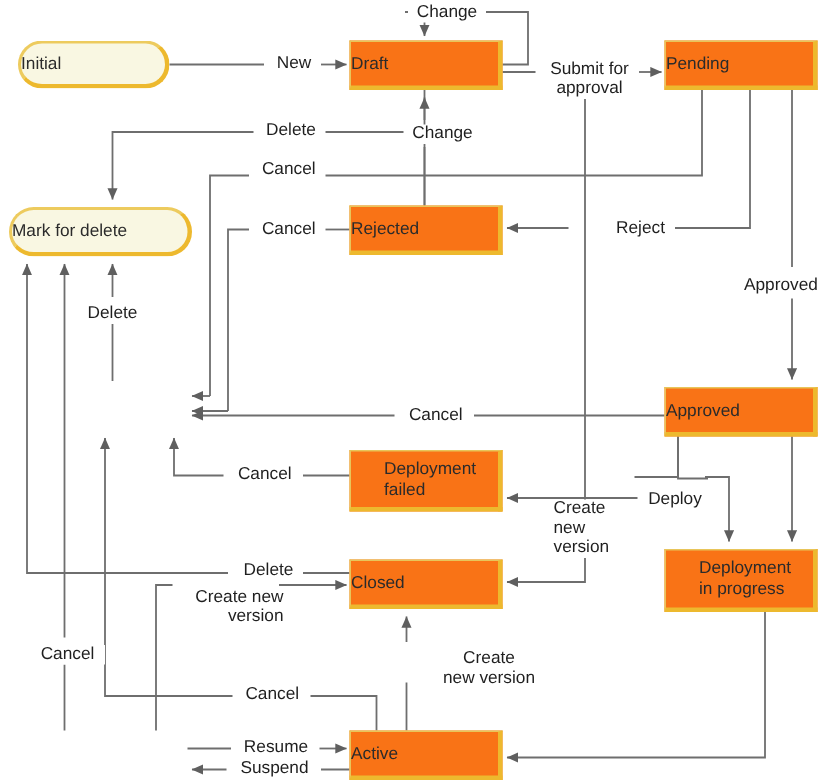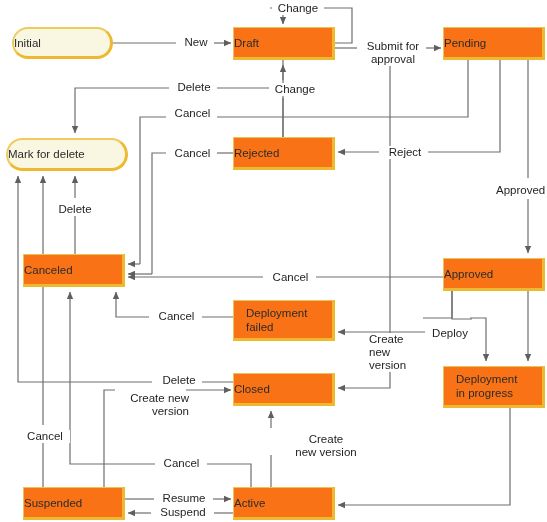--- a/index.html
+++ b/index.html
@@ -34,21 +34,21 @@
     line-height: 14px;
     display: flex;
     align-items: center;
     z-index: 5;
   }
   .node.center {
     text-align: center;
   }
   .node.leftpad {
     justify-content: flex-start;
-    padding-left: 12px;
+    padding-left: 22px;
     text-align: left;
   }
   .node.pill {
     border: 2px solid #edcb5e;
     border-right: 3px solid #edb92e;
     border-bottom: 3px solid #edb92e;
     border-radius: 18px;
     background: #f9f7e2;
   }
   .edge-label {
@@ -182,66 +182,60 @@
   </div>
 
   <div class="node pill center" style="left:6px; top:138px; width:122px; height:33px;">
     <span>Mark for delete</span>
   </div>
 
   <div class="node center" style="left:233px; top:137px; width:102px; height:33px;">
     <span>Rejected</span>
   </div>
 
-  <div class="node center" style="left:23px; top:254px; width:102px; height:33px;">
-    <span>Canceled</span>
-  </div>
 
   <div class="node center" style="left:443px; top:258px; width:102px; height:33px;">
     <span>Approved</span>
   </div>
 
   <div class="node leftpad" style="left:233px; top:300px; width:102px; height:41px;">
     <span style="white-space:pre-line;">Deployment
 failed</span>
   </div>
 
   <div class="node center" style="left:233px; top:373px; width:102px; height:33px;">
     <span>Closed</span>
   </div>
 
   <div class="node leftpad" style="left:443px; top:366px; width:102px; height:42px;">
     <span style="white-space:pre-line;">Deployment
 in progress</span>
   </div>
 
-  <div class="node center" style="left:23px; top:487px; width:102px; height:33px;">
-    <span>Suspended</span>
-  </div>
 
   <div class="node center" style="left:233px; top:487px; width:102px; height:33px;">
     <span>Active</span>
   </div>
 
   <div class="edge-label ctr" style="left:178px; top:36px; width:32px;">New</div>
 
   <div class="edge-label ctr" style="left:272px; top:2px; width:48px;">Change</div>
 
   <div class="edge-label ctr" style="left:360px; top:40px; width:62px;">Submit for
 approval</div>
 
   <div class="edge-label ctr" style="left:171px; top:81px; width:42px;">Delete</div>
 
   <div class="edge-label ctr" style="left:269px; top:83px; width:48px;">Change</div>
 
   <div class="edge-label ctr" style="left:168px; top:107px; width:45px;">Cancel</div>
 
   <div class="edge-label ctr" style="left:168px; top:147px; width:45px;">Cancel</div>
 
-  <div class="edge-label ctr" style="left:382px; top:146px; width:42px;">Reject</div>
+  <div class="edge-label ctr" style="left:404px; top:146px; width:42px;">Reject</div>
 
   <div class="edge-label lft" style="left:494px; top:184px; width:56px;">Approved</div>
 
   <div class="edge-label ctr" style="left:52px; top:203px; width:42px;">Delete</div>
 
   <div class="edge-label ctr" style="left:265px; top:271px; width:47px;">Cancel</div>
 
   <div class="edge-label ctr" style="left:151px; top:310px; width:47px;">Cancel</div>
 
   <div class="edge-label ctr" style="left:425px; top:311px; width:46px;margin-top:16px;">Deploy</div>

